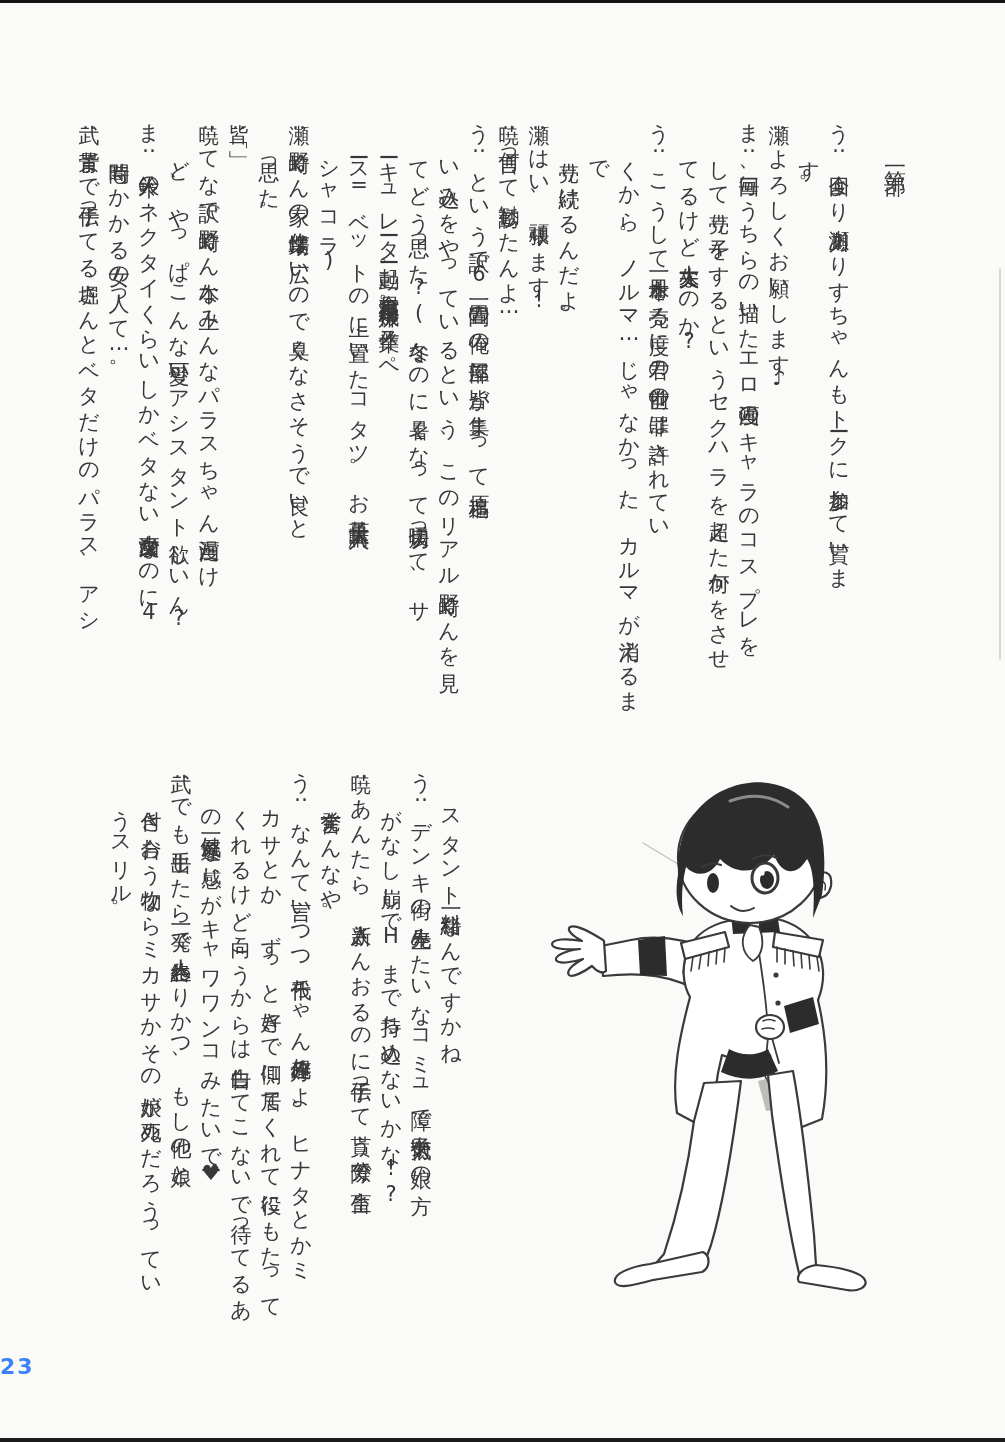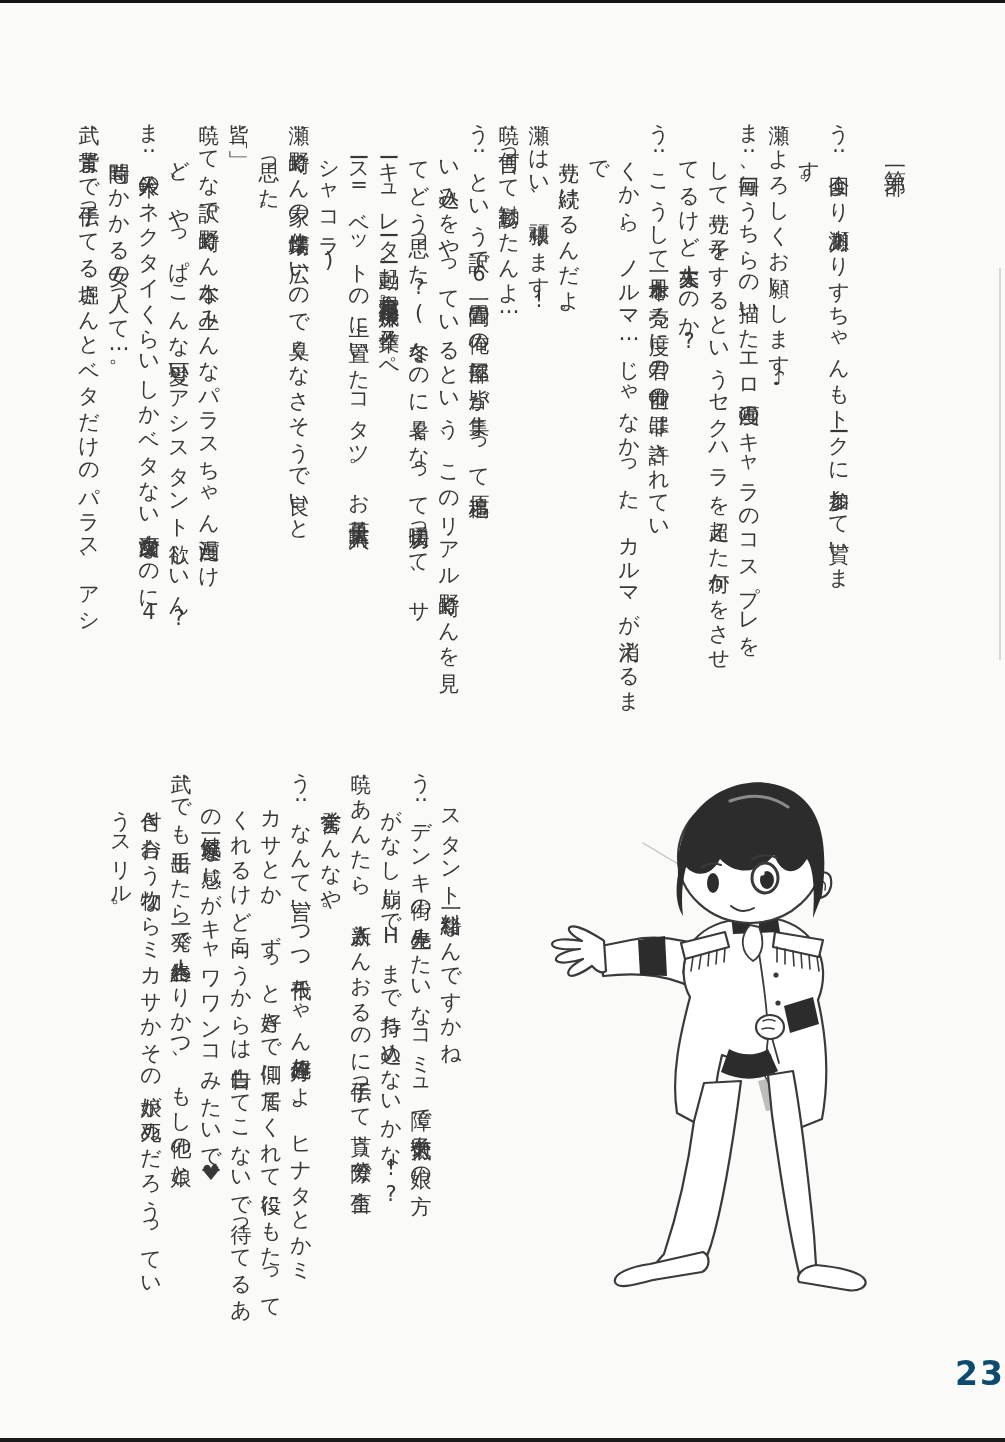--- a/index.html
+++ b/index.html
@@ -28,22 +28,22 @@
     color:#383838;
   }
   .vblock.top    { top:108px;  right:95px;  width:820px; height:618px; }
   .vblock.bottom { top:757px;  right:539px; width:380px; height:642px; }
   .vl      { display:block; }
   .vl.i2   { padding-top:38px; }
   .vl.title{ padding-top:45px; margin-left:26px; font-size:22px; }
 
   .pageno {
     position:absolute; top:1354px; left:0; width:100%;
-    text-align:right; font-size:33px; font-weight:bold;
-    color:#0c4a6e; letter-spacing:2px;
+    text-align:left; font-size:22px; font-weight:bold;
+    color:#3b82f6; letter-spacing:2px;
   }
 
   .illo { position:absolute; left:525px; top:775px; }
 </style>
 </head>
 <body>
 
 <div class="page">
 
   <div class="edge-top"></div>

